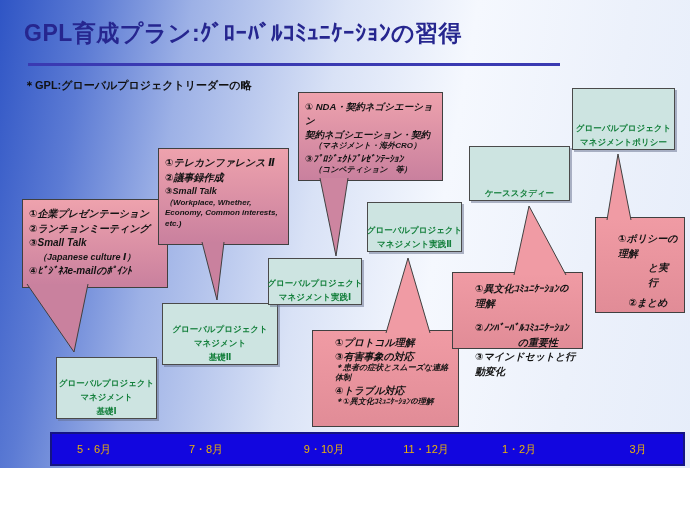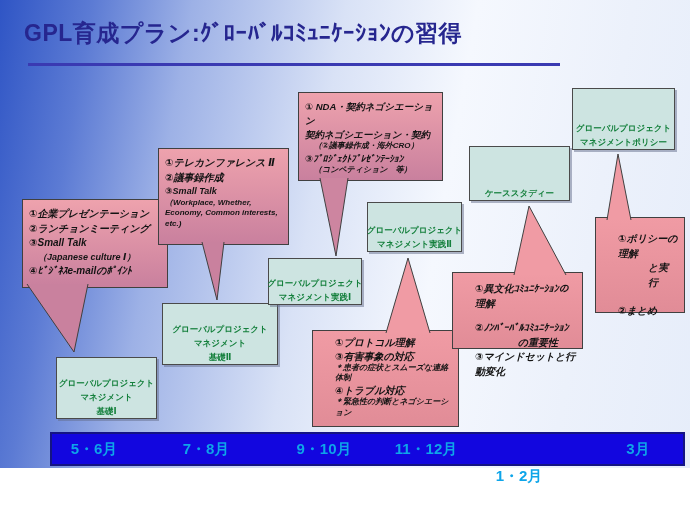--- a/index.html
+++ b/index.html
@@ -29,33 +29,34 @@
   .tails{position:absolute;left:0;top:0;width:690px;height:468px;z-index:3;pointer-events:none;}
 
   .tbox{position:absolute;background:#cde4e1;border:1px solid #4a4a4a;
         box-shadow:2px 2px 0 rgba(100,110,140,.5);display:flex;flex-direction:column;
         justify-content:flex-end;align-items:center;text-align:center;z-index:1;
         box-sizing:border-box;color:#15803d;}
   .bl{font-size:8.5px;font-weight:bold;line-height:1.65;white-space:nowrap;}
 
   .timeline{position:absolute;left:50px;top:432px;width:635px;height:34px;
             background:#1206df;border:2px solid #141483;box-sizing:border-box;z-index:1;}
-  .month{position:absolute;top:0;height:30px;line-height:30px;color:#0ea5e9;
-         font-size:15px;font-weight:bold;transform:translateX(-50%);white-space:nowrap;}
+  .month{position:absolute;top:0;height:30px;line-height:30px;color:#eab308;
+         font-size:11px;font-weight:normal;transform:translateX(-50%);white-space:nowrap;}
 
   .footer{position:absolute;left:0;top:468px;width:690px;height:50px;background:#fff;}
 </style>
 </head>
 <body>
 
 <div class="stage">
   <div class="slide">
 
     <div class="title">GPL育成プラン:ｸﾞﾛｰﾊﾞﾙｺﾐｭﾆｹｰｼｮﾝの習得</div>
     <div class="title-rule"></div>
+    <div class="subtitle">＊GPL:グローバルプロジェクトリーダーの略</div>
 
     <div class="tbox" style="left:56px;top:357px;width:101px;height:62px;">
       <div class="bl">グローバルプロジェクト</div>
       <div class="bl">マネジメント</div>
       <div class="bl">基礎Ⅰ</div>
     </div>
     <div class="tbox" style="left:162px;top:303px;width:116px;height:62px;">
       <div class="bl">グローバルプロジェクト</div>
       <div class="bl">マネジメント</div>
       <div class="bl">基礎Ⅱ</div>
@@ -87,61 +88,61 @@
     <div class="callout" style="left:158px;top:148px;width:131px;height:97px;">
       <div class="cl">①テレカンファレンス Ⅱ</div>
       <div class="cl">②議事録作成</div>
       <div class="cl mid">③Small Talk</div>
       <div class="cl sm">（Workplace, Whether, Economy, Common interests, etc.)</div>
     </div>
 
     <div class="callout" style="left:298px;top:92px;width:145px;height:89px;">
       <div class="cl" style="font-size:9.5px;">① NDA・契約ネゴシエーション</div>
       <div class="cl" style="font-size:9.5px;">契約ネゴシエーション・契約</div>
-      <div class="cl sm ind">（②議事録作成・海外CRO）</div>
+      <div class="cl sm ind">（マネジメント・海外CRO）</div>
       <div class="cl" style="font-size:9.5px;">③ﾌﾟﾛｼﾞｪｸﾄﾌﾟﾚｾﾞﾝﾃｰｼｮﾝ</div>
       <div class="cl sm ind">（コンペティション　等）</div>
     </div>
 
     <div class="callout flat" style="left:312px;top:330px;width:147px;height:97px;padding-top:5px;">
       <div class="cl" style="line-height:1.35;">①プロトコル理解</div>
       <div class="cl" style="line-height:1.35;">③有害事象の対応</div>
       <div class="cl sm">＊患者の症状とスムーズな連絡体制</div>
       <div class="cl" style="line-height:1.35;">④トラブル対応</div>
-      <div class="cl sm">＊緊急性の判断とネゴシエーション</div>
+      <div class="cl sm">＊①異文化ｺﾐｭﾆｹｰｼｮﾝの理解</div>
     </div>
 
     <div class="callout flat" style="left:452px;top:272px;width:131px;height:77px;padding-top:9px;">
       <div class="cl">①異文化ｺﾐｭﾆｹｰｼｮﾝの理解</div>
       <div class="cl gap">②ﾉﾝﾊﾞｰﾊﾞﾙｺﾐｭﾆｹｰｼｮﾝ</div>
       <div class="cl right">の重要性</div>
       <div class="cl">③マインドセットと行動変化</div>
     </div>
 
     <div class="callout flat" style="left:595px;top:217px;width:90px;height:96px;padding-top:14px;">
       <div class="cl">①ポリシーの理解</div>
       <div class="cl ind2">と実行</div>
-      <div class="cl" style="margin-top:14px;">②まとめ</div>
+      <div class="cl" style="margin-top:6px;text-align:center;">②まとめ</div>
     </div>
 
     <svg class="tails" viewBox="0 0 690 468">
       <path d="M27,284 L74,352 L88,284" fill="#c9819e" stroke="#404040" stroke-width="1"></path>
       <path d="M202,242 L217,300 L224,242" fill="#c9819e" stroke="#404040" stroke-width="1"></path>
       <path d="M320,178 L336,256 L348,178" fill="#cd85a0" stroke="#404040" stroke-width="1"></path>
       <path d="M386,333 L408,258 L430,333" fill="#f09ba4" stroke="#404040" stroke-width="1"></path>
       <path d="M514,275 L529,206 L566,275" fill="#f09ba4" stroke="#404040" stroke-width="1"></path>
       <path d="M607,220 L618,154 L631,220" fill="#f09ba4" stroke="#404040" stroke-width="1"></path>
     </svg>
 
     <div class="timeline">
       <span class="month" style="left:42px;">5・6月</span>
       <span class="month" style="left:154px;">7・8月</span>
       <span class="month" style="left:272px;">9・10月</span>
       <span class="month" style="left:374px;">11・12月</span>
-      <span class="month" style="left:467px;margin-top:27px;">1・2月</span>
+      <span class="month" style="left:467px;">1・2月</span>
       <span class="month" style="left:586px;">3月</span>
     </div>
   </div>
 
   <div class="footer">
     
     
     
     
     

